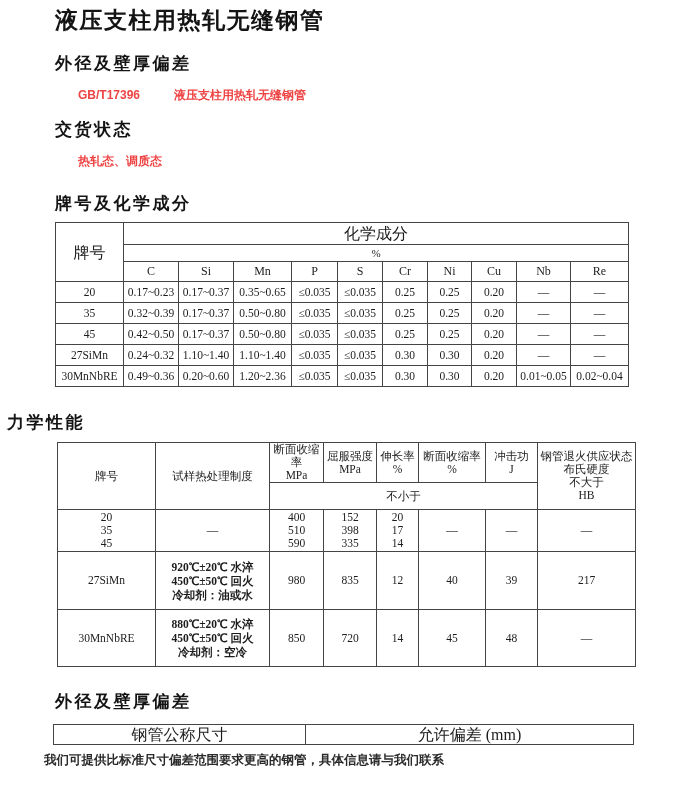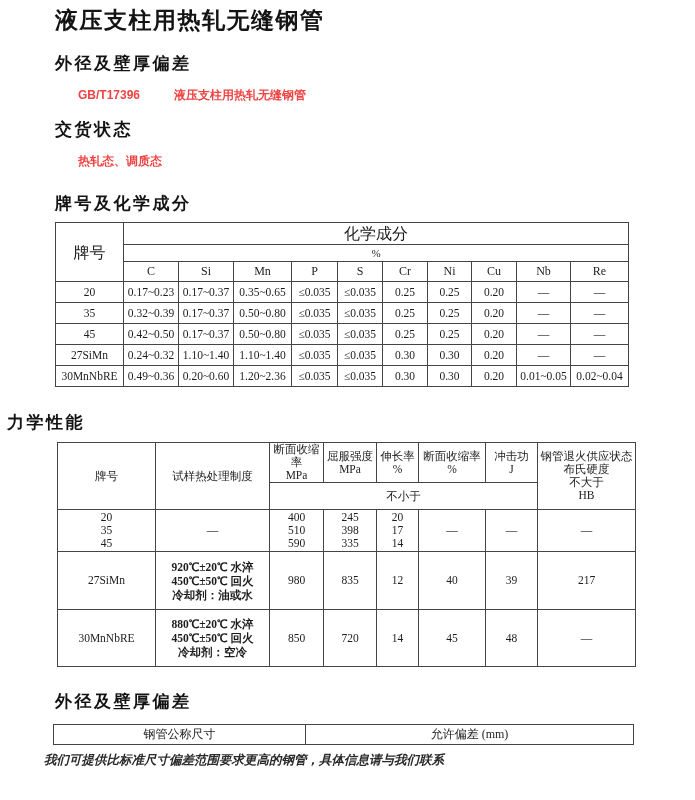--- a/index.html
+++ b/index.html
@@ -54,26 +54,26 @@
   .mech .mh1 td { height:28px; }
   .mech .mh2 td { height:27px; }
   .mech .gr  td { height:42px; }
   .mech .tr2 td { height:58px; }
   .mech .tr3 td { height:57px; }
   .cell-line { line-height:13px; }
   .heat-line { line-height:14px;font-weight:bold; }
 
   
   .dev { width:580px; margin:12px 0 0 53px; }
-  .dev td { height:20px; font-size:12px;margin-top:11px; }
+  .dev td { height:20px; font-size:16px;margin-top:11px; }
 
   .footer-note {
     margin:8px 0 0 44px;
     font-family:"Liberation Sans", sans-serif;
-    font-weight:bold; font-size:12.5px; line-height:15px; color:#2a2a2a;font-style:italic;
+    font-weight:bold; font-size:12.5px; line-height:15px; color:#2a2a2a;
   }
 </style>
 </head>
 <body>
 
 <h1 class="page-title">液压支柱用热轧无缝钢管</h1>
 
 <h2 class="sec-h sec-h-standard">外径及壁厚偏差</h2>
 <p class="indent-line gb-line">
   <span>GB/T17396</span><span class="gb-name">液压支柱用热轧无缝钢管</span>
@@ -239,21 +239,21 @@
         <div class="cell-line">35</div>
         <div class="cell-line">45</div>
       </td>
       <td>—</td>
       <td>
         <div class="cell-line">400</div>
         <div class="cell-line">510</div>
         <div class="cell-line">590</div>
       </td>
       <td>
-        <div class="cell-line">245</div>
+        <div class="cell-line">152</div>
         <div class="cell-line">398</div>
         <div class="cell-line">335</div>
       </td>
       <td>
         <div class="cell-line">20</div>
         <div class="cell-line">17</div>
         <div class="cell-line">14</div>
       </td>
       <td>—</td>
       <td>—</td>

